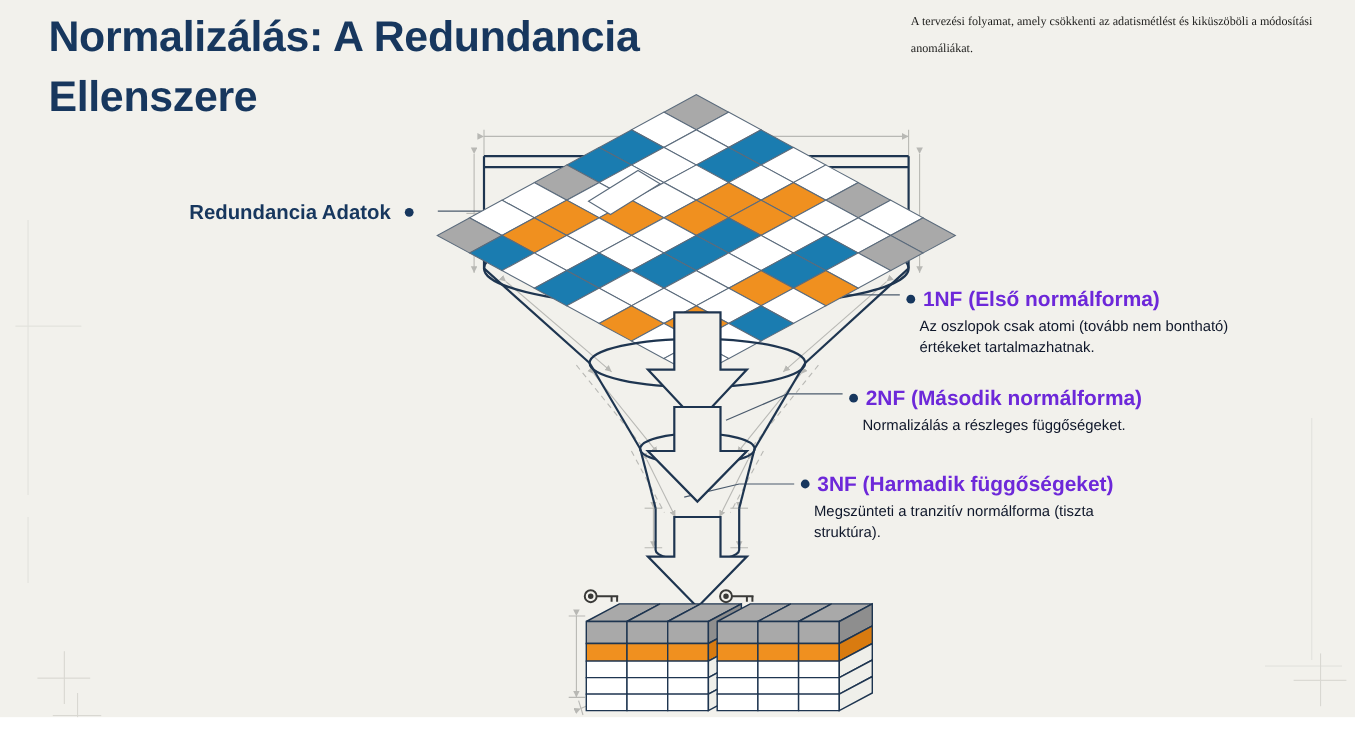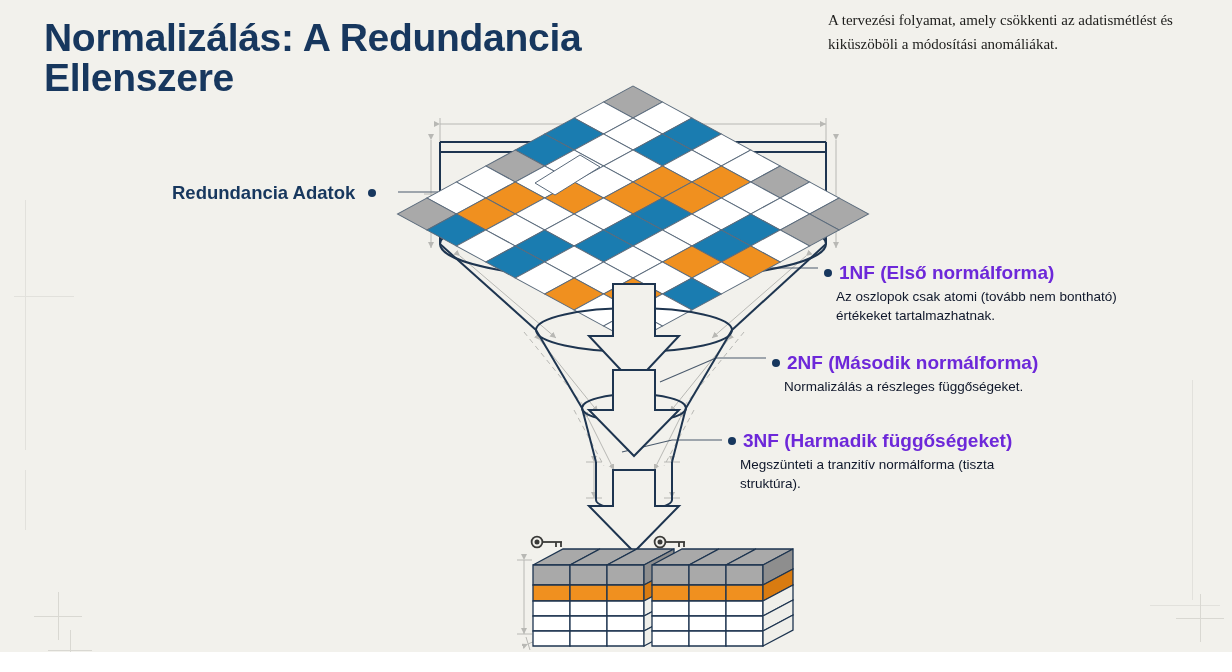--- a/index.html
+++ b/index.html
@@ -24,27 +24,27 @@
   
   .guide-v{position:absolute;width:1px;background:#e2e1dc;}
   .guide-h{position:absolute;height:1px;background:#e2e1dc;}
   .crosshair{position:absolute;}
   .crosshair .ch-h{position:absolute;left:0;top:50%;width:100%;height:1px;background:#d9d8d2;}
   .crosshair .ch-v{position:absolute;top:0;left:50%;width:1px;height:100%;background:#d9d8d2;}
 
   
   #title{
     position:absolute;left:44px;top:6px;width:640px;
-    font-size:39px;line-height:40px;font-weight:bold;
-    color:#17375e;letter-spacing:-0.3px;margin-top:12px;
+    font-size:39px;line-height:55px;font-weight:bold;
+    color:#17375e;letter-spacing:-0.3px;
   }
   #intro{
     position:absolute;left:828px;top:8px;width:372px;
     font-family:"Liberation Serif", serif;
-    font-size:15px;line-height:24px;color:#1d1d1b;
+    font-size:11px;line-height:24px;color:#1d1d1b;
   }
 
   #left-label{
     position:absolute;left:172px;top:182px;
     font-size:18.5px;font-weight:bold;color:#17375e;
     white-space:nowrap;
   }
 
   .callout{position:absolute;}
   .callout .co-title{

